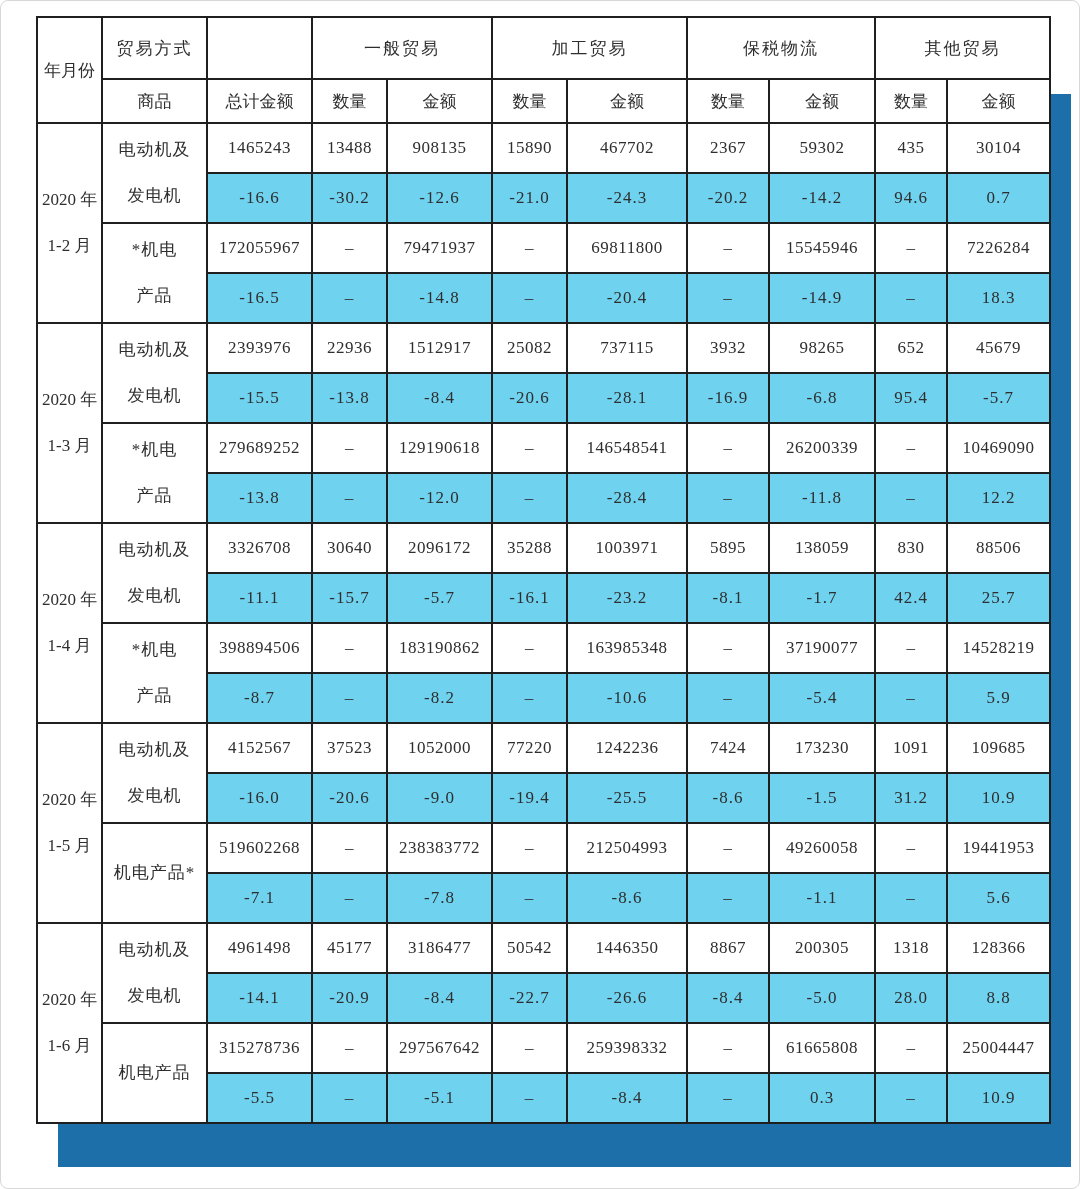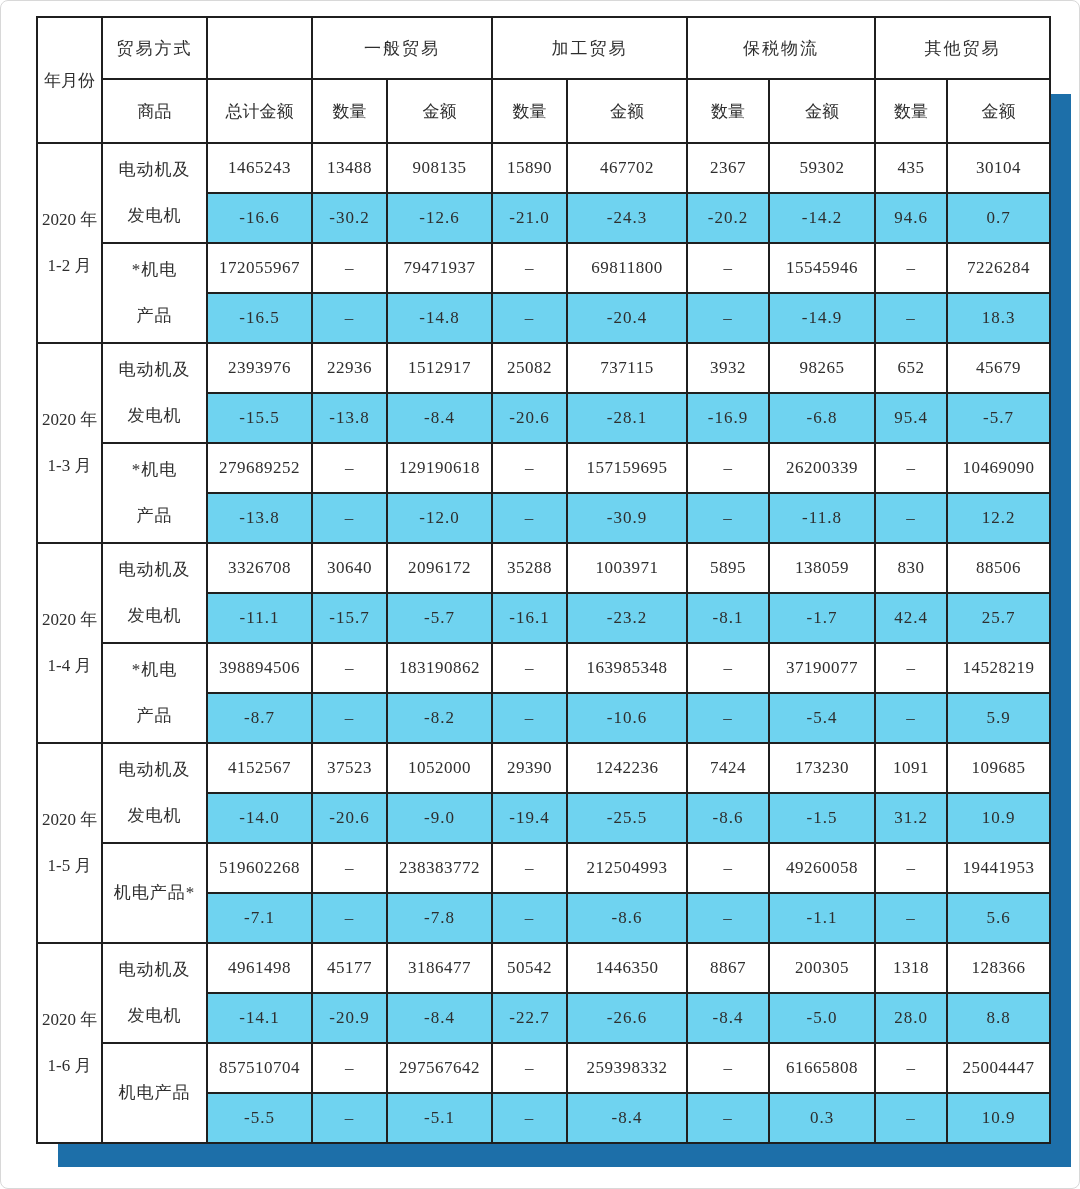--- a/index.html
+++ b/index.html
@@ -31,21 +31,21 @@
   table.trade th, table.trade td {
     border:2px solid #1f1f1f;
     text-align:center;
     vertical-align:middle;
     font-size:17px;
     font-weight:normal;
     padding:0;
     overflow:hidden;
   }
   tr.h1 { height:62px; }
-  tr.h2 { height:64px; }
+  tr.h2 { height:44px; }
   tbody tr { height:50px; }
   .bold { font-weight:bold; letter-spacing:2px; }
   .num { letter-spacing:0.5px; }
   td.pct { background:var(--highlight,#6fd3f0); letter-spacing:1px; }
   td.period-cell { text-align:left; padding-left:12px;margin-left:8px; }
   td.period-cell div { line-height:46px; white-space:nowrap; }
   td.commodity-cell div { line-height:46px; white-space:nowrap; letter-spacing:1px; }
 </style>
 </head>
 <body>
@@ -178,32 +178,32 @@
         </tr>
         <tr>
           <td class="commodity-cell" rowspan="2">
             <div>*机电</div>
             <div>产品</div>
           </td>
           <td class="num">279689252</td>
           <td class="num">–</td>
           <td class="num">129190618</td>
           <td class="num">–</td>
-          <td class="num">157159695</td>
+          <td class="num">146548541</td>
           <td class="num">–</td>
           <td class="num">26200339</td>
           <td class="num">–</td>
           <td class="num">10469090</td>
         </tr>
         <tr>
           <td class="num pct">-13.8</td>
           <td class="num pct">–</td>
           <td class="num pct">-12.0</td>
           <td class="num pct">–</td>
-          <td class="num pct">-30.9</td>
+          <td class="num pct">-28.4</td>
           <td class="num pct">–</td>
           <td class="num pct">-11.8</td>
           <td class="num pct">–</td>
           <td class="num pct">12.2</td>
         </tr>
         <tr>
           <td class="period-cell" rowspan="4">
             <div>2020 年</div>
             <div>1-4 月</div>
           </td>
@@ -263,29 +263,29 @@
             <div>2020 年</div>
             <div>1-5 月</div>
           </td>
           <td class="commodity-cell" rowspan="2">
             <div>电动机及</div>
             <div>发电机</div>
           </td>
           <td class="num">4152567</td>
           <td class="num">37523</td>
           <td class="num">1052000</td>
-          <td class="num">29390</td>
+          <td class="num">77220</td>
           <td class="num">1242236</td>
           <td class="num">7424</td>
           <td class="num">173230</td>
           <td class="num">1091</td>
           <td class="num">109685</td>
         </tr>
         <tr>
-          <td class="num pct">-14.0</td>
+          <td class="num pct">-16.0</td>
           <td class="num pct">-20.6</td>
           <td class="num pct">-9.0</td>
           <td class="num pct">-19.4</td>
           <td class="num pct">-25.5</td>
           <td class="num pct">-8.6</td>
           <td class="num pct">-1.5</td>
           <td class="num pct">31.2</td>
           <td class="num pct">10.9</td>
         </tr>
         <tr>
@@ -340,21 +340,21 @@
           <td class="num pct">-26.6</td>
           <td class="num pct">-8.4</td>
           <td class="num pct">-5.0</td>
           <td class="num pct">28.0</td>
           <td class="num pct">8.8</td>
         </tr>
         <tr>
           <td class="commodity-cell" rowspan="2">
             <div>机电产品</div>
           </td>
-          <td class="num">857510704</td>
+          <td class="num">315278736</td>
           <td class="num">–</td>
           <td class="num">297567642</td>
           <td class="num">–</td>
           <td class="num">259398332</td>
           <td class="num">–</td>
           <td class="num">61665808</td>
           <td class="num">–</td>
           <td class="num">25004447</td>
         </tr>
         <tr>

